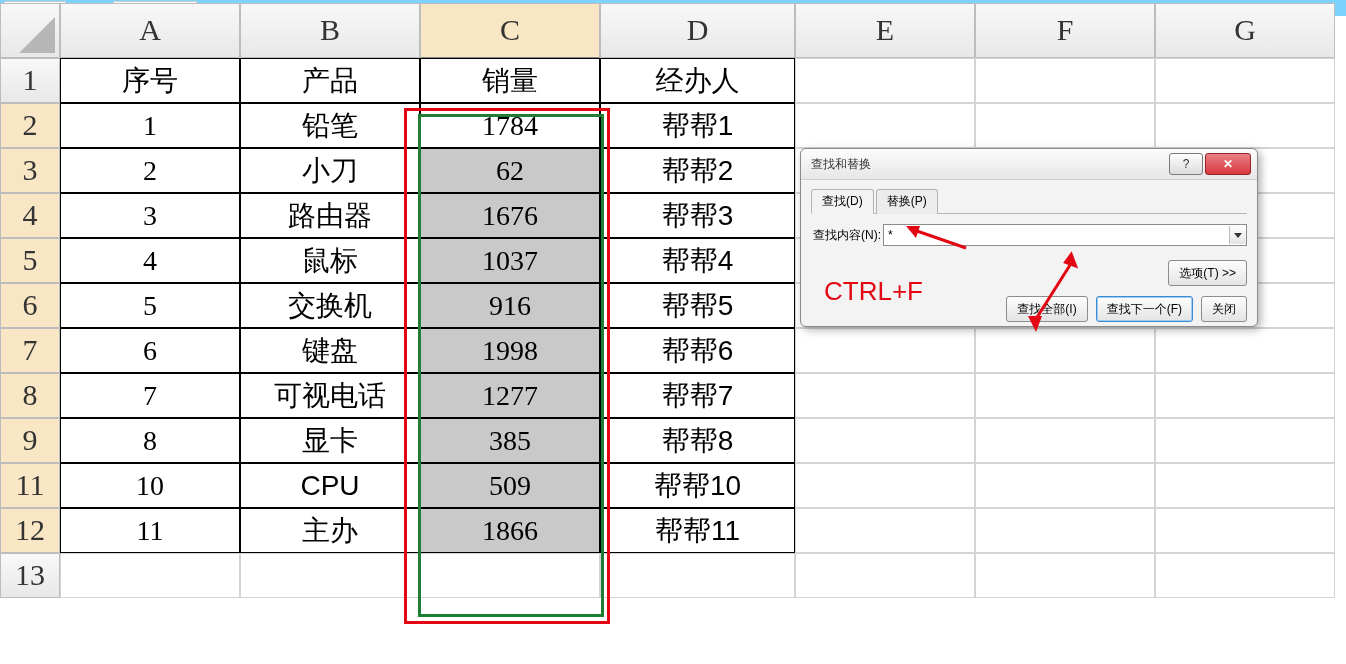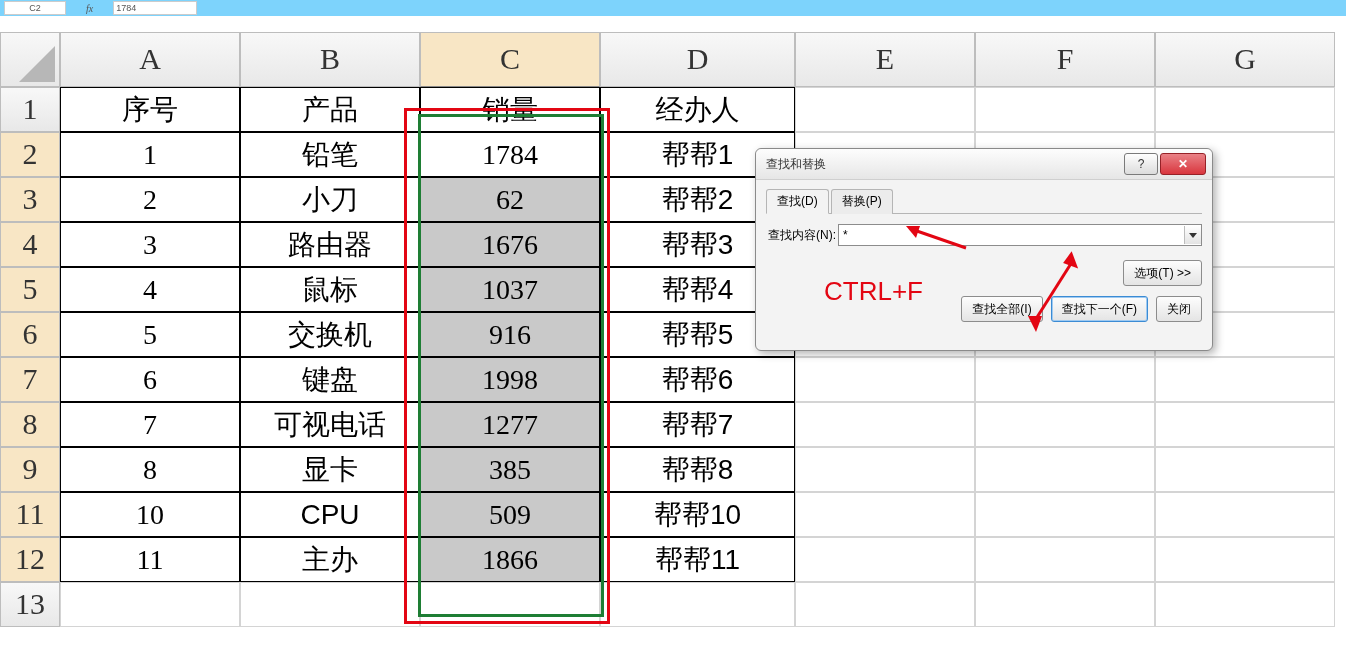--- a/index.html
+++ b/index.html
@@ -48,21 +48,21 @@
     flex: 0 0 80px;
     height: 12px;
     padding-left: 2px;
     font-size: 9px;
     line-height: 12px;
   }
 
   
   .sheet {
     position: absolute;
-    left: 0; top: 32px;
+    left: 0; top: 3px;
     width: 1346px;
     font-size: 0; 
   }
 
   .corner-cell, .col-header, .row-header, .cell {
     display: inline-block;
     box-sizing: border-box;
     border: 1px solid #d4d4d4;
     vertical-align: top;
     font-size: 28px;
@@ -158,21 +158,21 @@
 
   
   .col-header.active { border-bottom-color:#888; }
 
   
   .num { font-family: "Times New Roman", serif; }
 
   
   .dialog {
     position: absolute;
-    left: 755px;
+    left: 800px;
     top: 148px;
     width: 456px;
     background: #f3f3f3;
     border: 1px solid #8a8a8a;
     border-radius: 6px;
     box-shadow: 3px 3px 8px rgba(0,0,0,0.3);
     font-size: 12px;
     font-family: "Microsoft YaHei","SimSun",sans-serif;
   }
   .dialog .titlebar {
@@ -202,21 +202,21 @@
     cursor: pointer;
   }
   .dialog .titlebar .win-btn.close {
     background: linear-gradient(#e98186,#d9363e);
     color: #fff;
     border-color: #962127;
     width: 44px;
     font-weight: bold;
   }
   .dialog .body {
-    padding: 8px 10px 28px;
+    padding: 8px 10px 4px;
   }
   .tabs {
     display: flex;
     border-bottom: 1px solid #b5b5b5;
     margin-bottom: 10px;
   }
   .tab {
     padding: 3px 10px;
     border: 1px solid #b5b5b5;
     border-bottom: none;

